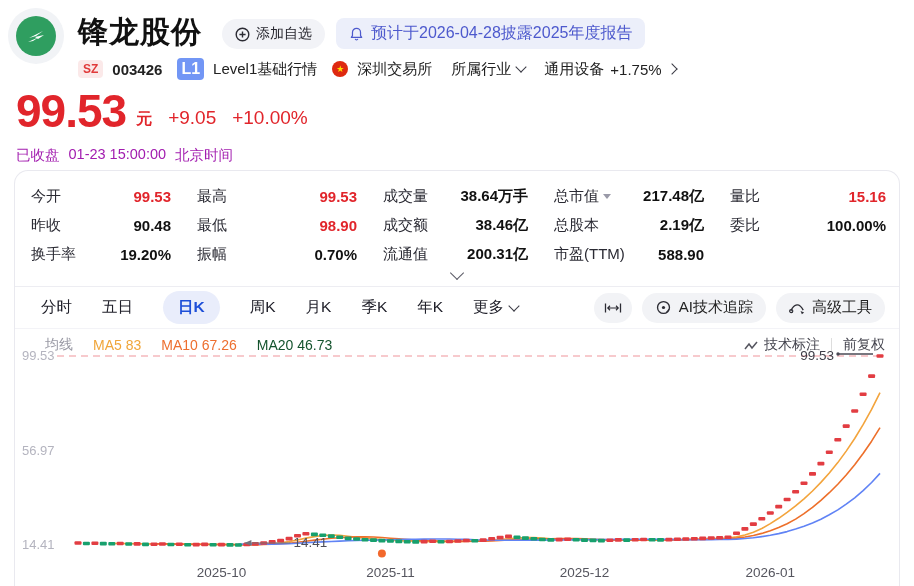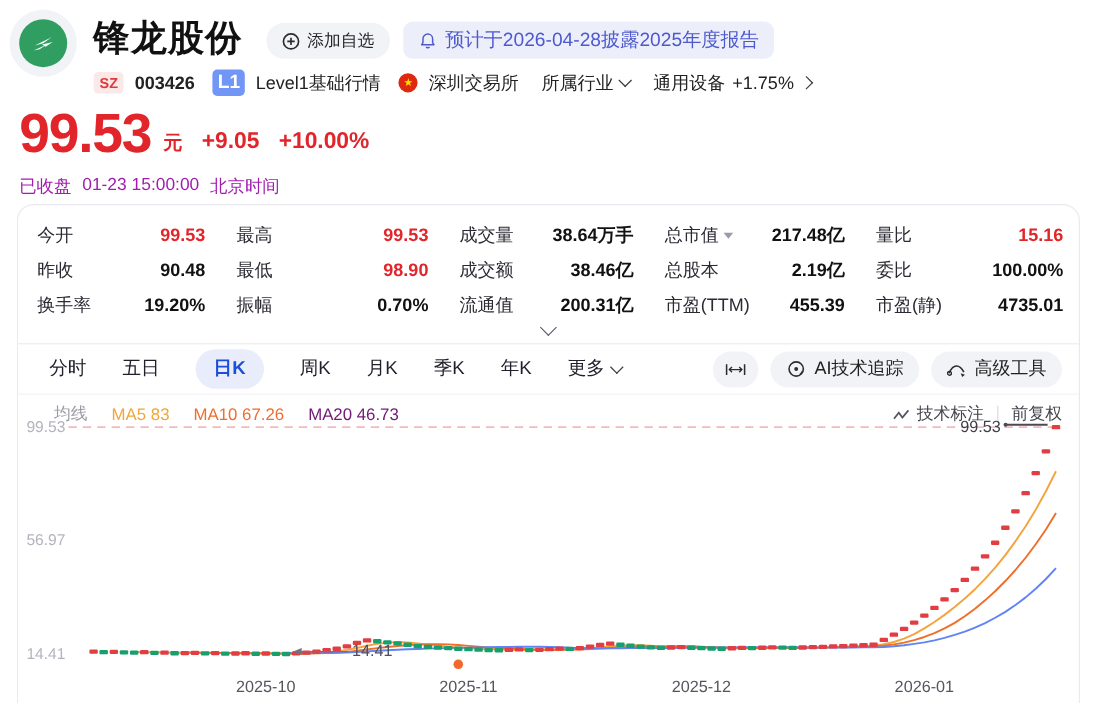--- a/index.html
+++ b/index.html
@@ -23,21 +23,21 @@
         justify-content:center;color:#ffde00;font-size:9px;margin-left:6px;}
   .hgroup{display:flex;align-items:center;gap:6px;cursor:pointer;}
   .chev{display:inline-block;width:7px;height:7px;border-right:1.6px solid currentColor;
         border-bottom:1.6px solid currentColor;transform:rotate(45deg);margin-top:-4px;color:#3a3a44;}
   .chev-r{transform:rotate(-45deg);margin-top:0;}
   .gap-l{margin-left:10px;}
   
   .quote{position:absolute;left:16px;top:88px;display:flex;align-items:flex-end;gap:10px;color:#e1252b;}
   .price{font-size:46px;font-weight:800;line-height:1;letter-spacing:-1px;}
   .unit{font-size:16px;font-weight:600;margin-bottom:4px;}
-  .chg{font-size:19px;font-weight:700;margin-bottom:5px;margin-left:6px;}
+  .chg{font-size:19px;font-weight:400;margin-bottom:5px;margin-left:6px;}
   .statusline{position:absolute;left:16px;top:146px;font-size:14.5px;color:#a21caf;display:flex;gap:9px;}
   
   .card{position:absolute;left:14px;top:170px;width:884px;height:416px;border:1px solid #e9e9ef;
         border-bottom:none;border-radius:14px 14px 0 0;background:#fff;}
   .stats{display:grid;grid-template-columns:140px 160px 145px 150px 156px;column-gap:26px;row-gap:10px;
         padding:16px 16px 0 16px;font-size:15px;}
   .stat-item{display:flex;justify-content:space-between;align-items:center;}
   .stat-label{color:#2a2a33;display:flex;align-items:center;gap:4px;}
   .stat-value{font-weight:700;color:#111;}
   .stat-value.red{color:#e1252b;}
@@ -47,21 +47,21 @@
   .expand .chev{width:9px;height:9px;color:#5a5a66;}
   .tabbar{display:flex;align-items:center;height:41px;margin-top:2px;border-top:1px solid #ededf2;
         border-bottom:1px solid #f3f3f7;padding:0 14px 0 26px;gap:30px;font-size:15.5px;}
   .tab{color:#20202a;cursor:pointer;white-space:nowrap;display:flex;align-items:center;gap:6px;}
   .tab.active{background:#e9edfb;color:#1d4ed8;font-weight:600;padding:6px 15px;border-radius:17px;}
   .tools{margin-left:auto;display:flex;gap:10px;align-items:center;}
   .tool-btn{background:#f2f3f6;border-radius:15px;height:30px;display:flex;align-items:center;gap:7px;
         padding:0 13px;font-size:15px;color:#222;cursor:pointer;}
   .legend{display:flex;align-items:center;gap:20px;padding:7px 14px 0 30px;font-size:14px;}
   .legend .t{color:#9a9aa5;}
-  .ma5{color:#f0a63a;} .ma10{color:#ed6f2f;} .ma20{color:#701a75;}
+  .ma5{color:#f0a63a;} .ma10{color:#ed6f2f;} .ma20{color:#14532d;}
   .legend-right{margin-left:auto;display:flex;align-items:center;gap:11px;color:#44444e;}
   .vdiv{width:1px;height:14px;background:#ddd;}
   .kchart{position:absolute;left:0;top:345px;width:914px;height:241px;}
   svg text{font-family:"Liberation Sans","DejaVu Sans",sans-serif;}
 </style>
 </head>
 <body>
 
 <div class="page">
 
@@ -171,25 +171,21 @@
         <div class="stat-item">
           <span class="stat-label">振幅</span>
           <span class="stat-value">0.70%</span>
         </div>
         <div class="stat-item">
           <span class="stat-label">流通值</span>
           <span class="stat-value">200.31亿</span>
         </div>
         <div class="stat-item">
           <span class="stat-label">市盈(TTM)</span>
-          <span class="stat-value">455.39</span>
-        </div>
-        <div class="stat-item">
-          <span class="stat-label">市盈(静)</span>
-          <span class="stat-value">4735.01</span>
+          <span class="stat-value">588.90</span>
         </div>
       </div>
     <div class="expand">
       <i class="chev"></i>
     </div>
 
     <div class="tabbar">
       <span id="tabs-host" style="display:flex;gap:30px;align-items:center;">
           <span class="tab">
             <span>分时</span>

